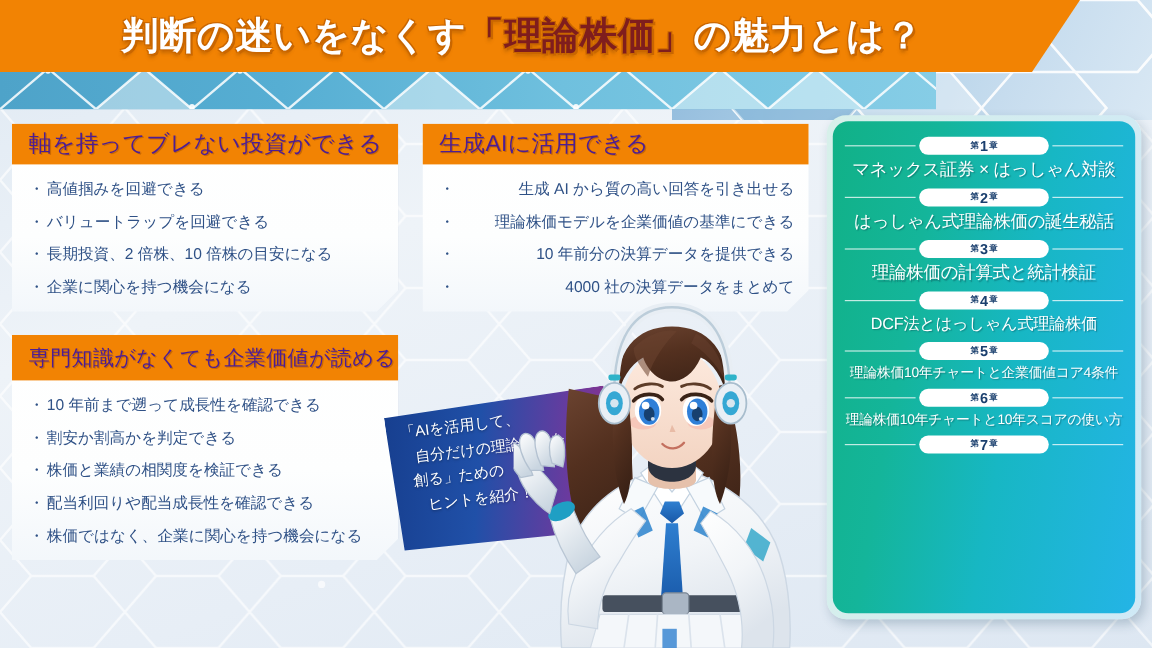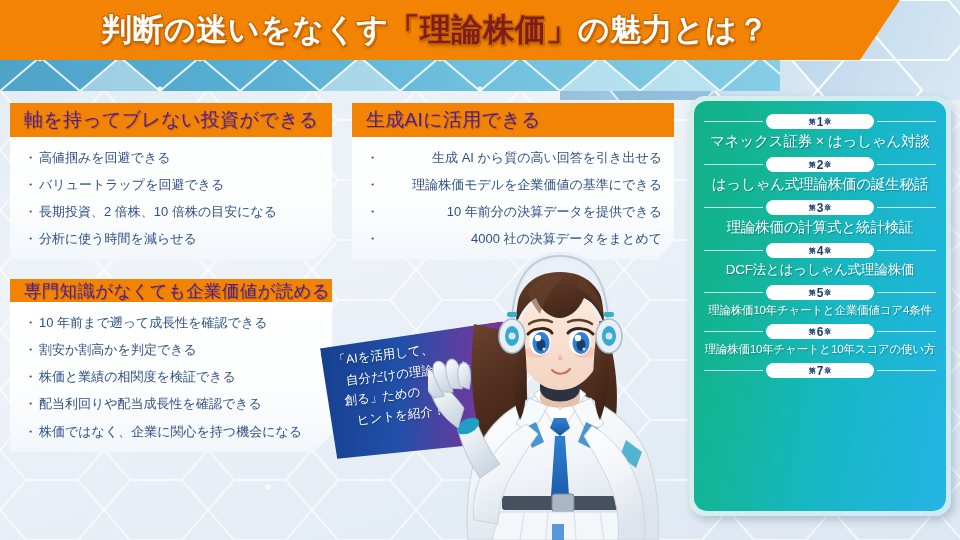--- a/index.html
+++ b/index.html
@@ -73,21 +73,21 @@
   }
   .bullet:last-child{margin-bottom:0;}
   .bullet .dot{flex:0 0 auto;margin-right:2px;}
   .bullet .txt{flex:1 1 auto;}
 
   
   #cardA{left:10px;top:103px;width:322px;}
   #cardA .card-head{height:34px;font-size:19px;}
   
   #cardB{left:10px;top:279px;width:322px;}
-  #cardB .card-head{height:23px;font-size:17.5px;}
+  #cardB .card-head{height:38px;font-size:17.5px;}
   
   #cardC{left:352px;top:103px;width:322px;text-align:right;}
   #cardC .card-head{height:34px;font-size:19px;}
 
   
   .bubble{
     position:absolute;left:326px;top:332px;width:185px;height:120px;
     transform:rotate(-7deg);
     z-index:7;
   }
@@ -236,21 +236,21 @@
       <div class="bullet">
           <span class="dot">・</span>
           <span class="txt">バリュートラップを回避できる</span>
         </div>
       <div class="bullet">
           <span class="dot">・</span>
           <span class="txt">長期投資、2 倍株、10 倍株の目安になる</span>
         </div>
       <div class="bullet">
           <span class="dot">・</span>
-          <span class="txt">分析に使う時間を減らせる</span>
+          <span class="txt">企業に関心を持つ機会になる</span>
         </div>
     </div>
   </div>
 
   <div class="card clip" id="cardB">
     <div class="card-head">専門知識がなくても企業価値が読める</div>
     <div class="card-body">
       <div class="bullet">
           <span class="dot">・</span>
           <span class="txt">10 年前まで遡って成長性を確認できる</span>

